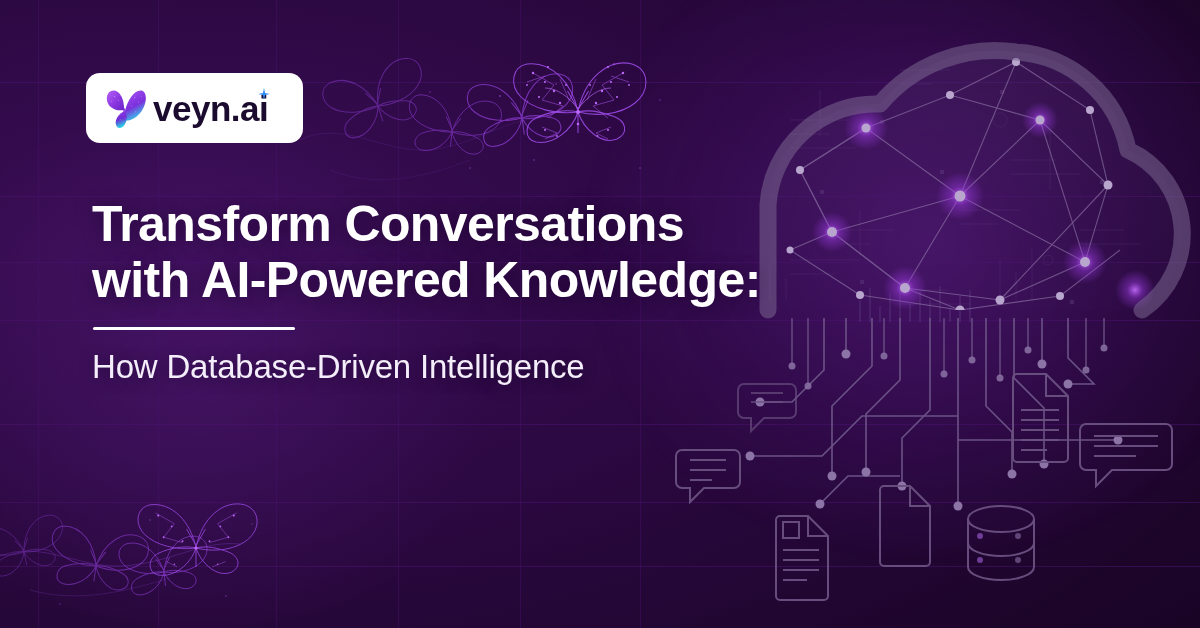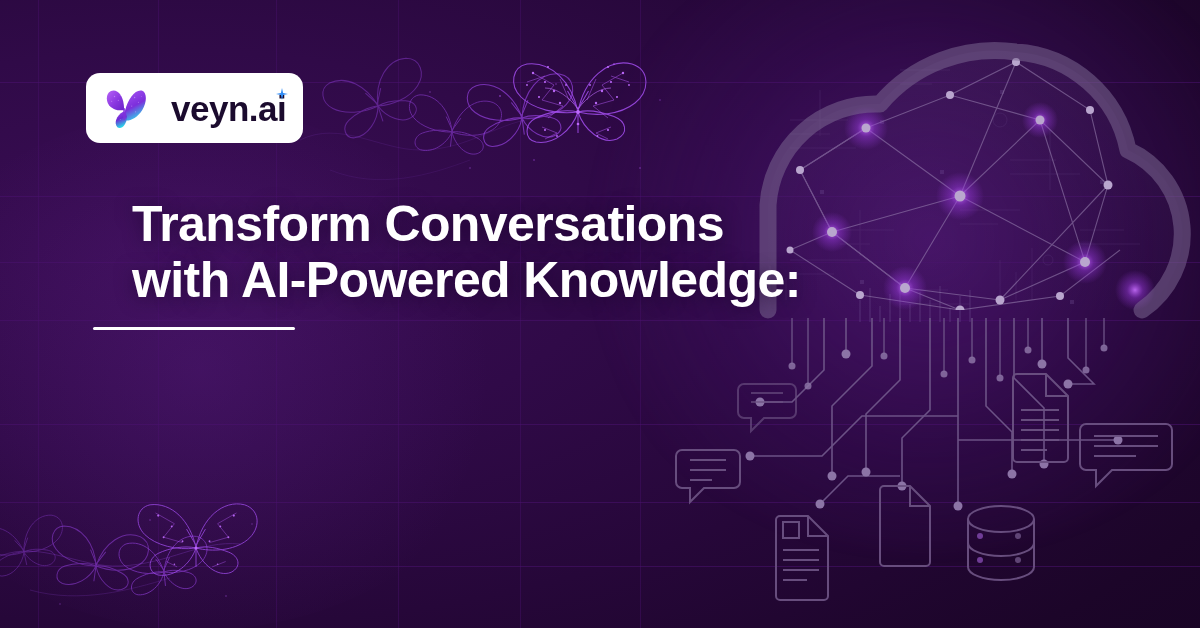--- a/index.html
+++ b/index.html
@@ -35,40 +35,39 @@
 
   
   .layer{ position:absolute; inset:0; }
   .layer svg{ display:block; width:1200px; height:628px; }
 
   
   .logo-chip{
     position:absolute; left:86px; top:73px;
     width:217px; height:70px;
     background:#FFFFFF; border-radius:14px;
-    display:flex; align-items:center; gap:22px;
+    display:flex; align-items:center; gap:4px;
     padding-left:17px;
   }
   .logo-mark{ width:46px; height:46px; flex:0 0 auto; }
   .logo-word{
     position:relative;
     font-size:35px; font-weight:700; letter-spacing:-.5px;
     color:#1B0B2E; line-height:1;
     font-family:"Liberation Sans", sans-serif;
   }
   .logo-spark{ position:absolute; right:-2px; top:-3px; width:12px; height:12px; }
 
   
   .copy{ position:absolute; left:92px; top:196px; width:880px; }
 
   .headline{
     font-size:50px; font-weight:700; line-height:1.12;
     color:#FFFFFF; letter-spacing:-.6px;
     text-shadow:0 2px 18px rgba(20,0,35,.55);
-    margin-left:40px;
   }
   .headline .ln{ display:block; white-space:nowrap; }
 
   .rule{
     width:202px; height:3px; background:#FFFFFF;
     margin:19px 0 16px 1px; border-radius:2px;
   }
 
   .subhead{
     font-size:33px; font-weight:400; line-height:1.26;
@@ -485,16 +484,17 @@
     </span>
   </div>
 
   <div class="copy">
     <h1 class="headline">
       <span class="ln">Transform Conversations</span>
       <span class="ln">with AI-Powered Knowledge:</span>
     </h1>
     <div class="rule"></div>
     <h2 class="subhead">
+      <span class="ln">How Database-Driven Intelligence</span>
     </h2>
   </div>
 
 </div>
 
 </body></html>

